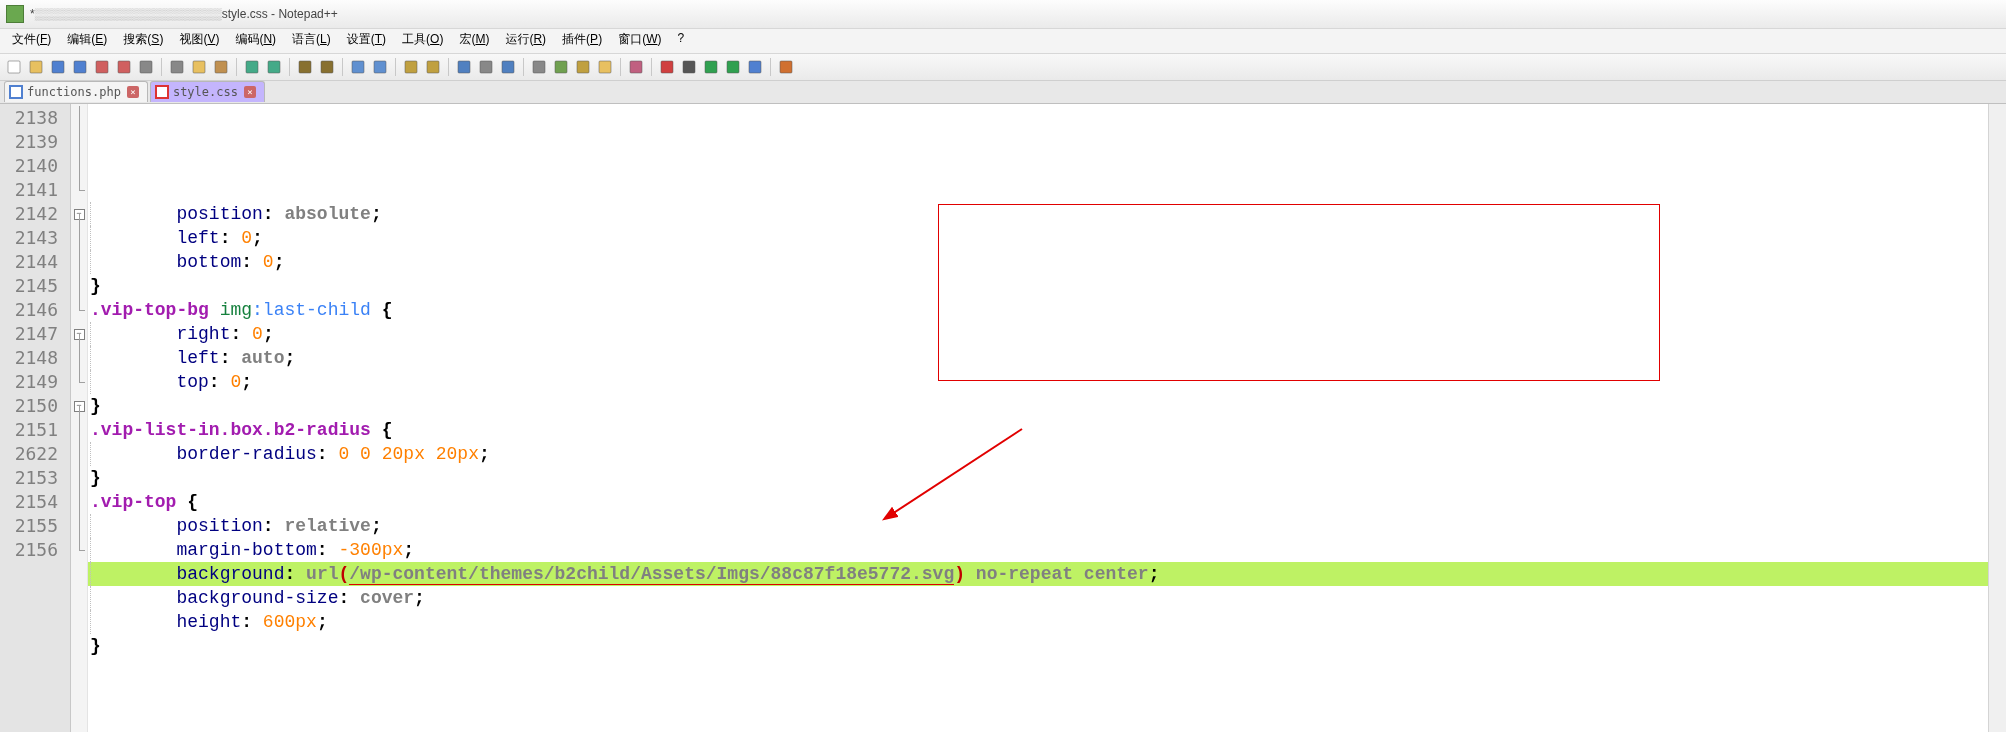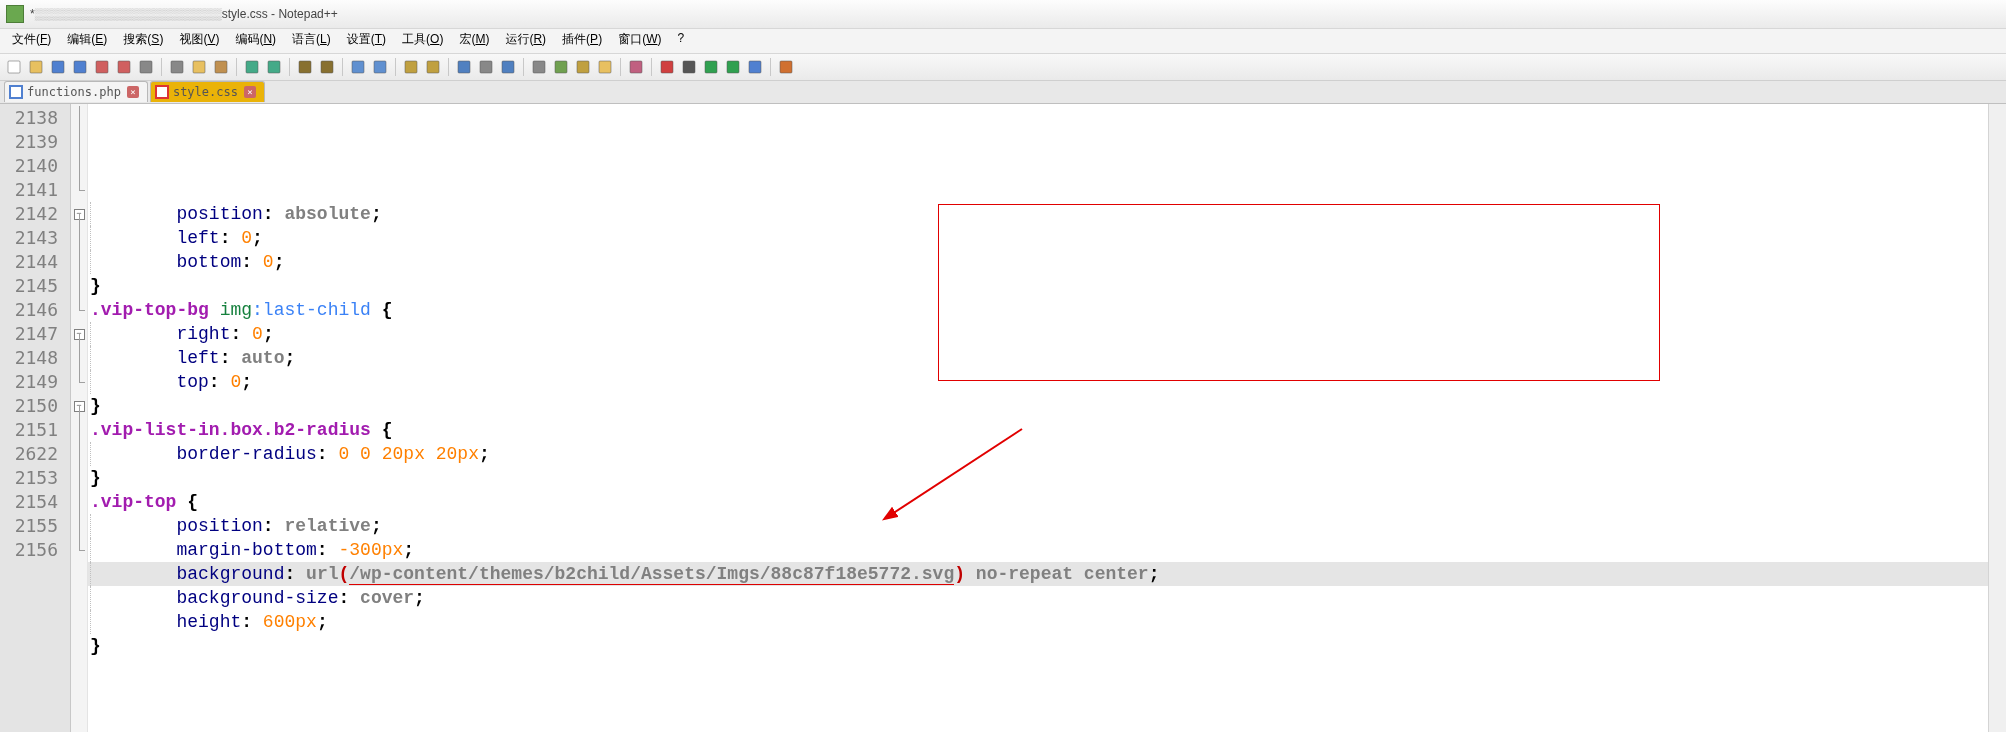--- a/index.html
+++ b/index.html
@@ -8,38 +8,38 @@
   .title-bar .title-text{color:#444}
   .menu-bar{height:24px;background:#f4f4f4;display:flex;align-items:flex-start;padding:0 4px;border-bottom:1px solid #d7d7d7}
   .menu-bar .menu-item{padding:2px 8px;cursor:default}
   .menu-bar .menu-item .ul{text-decoration:underline}
   .toolbar{height:26px;background:linear-gradient(#f8f8f8,#eaeaea);display:flex;align-items:center;padding:0 4px;border-bottom:1px solid #cfcfcf;gap:2px}
   .tb-btn{width:18px;height:18px;display:flex;align-items:center;justify-content:center;border:1px solid transparent;border-radius:2px}
   .tb-btn svg{display:block}
   .tb-sep{width:1px;height:18px;background:#c8c8c8;margin:0 3px}
   .tab-bar{height:22px;background:#e8e8e8;display:flex;align-items:flex-start;padding-left:4px;border-bottom:1px solid #bfbfbf}
   .tab{display:flex;align-items:center;height:20px;padding:0 8px 0 4px;border:1px solid #b8b8b8;border-bottom:none;background:#f4f4f4;margin-right:2px;border-radius:3px 3px 0 0;font-family:Consolas,monospace;font-size:12px;color:#555}
-  .tab.active{background:#eab308}
+  .tab.active{background:#c4b5fd}
   .tab .tab-ico{width:14px;height:14px;margin-right:4px;display:flex;align-items:center;justify-content:center}
   .tab .tab-close{margin-left:6px;width:12px;height:12px;background:#c66;border-radius:2px;display:flex;align-items:center;justify-content:center;color:#fff;font-size:9px;line-height:1}
   .tab.active.dirty .tab-ico{background:#d33}
   .editor-wrap{display:flex;height:calc(732px - 28px - 24px - 26px - 22px);background:#fff;position:relative}
   .gutter{width:70px;background:#e4e4e4;border-right:1px solid #c8c8c8;padding-top:2px;text-align:right;font-family:Consolas,monospace;font-size:18px;color:#808080;line-height:24px}
   .gutter div{padding-right:12px}
   .fold-col{width:16px;background:#f4f4f4;border-right:1px solid #e4e4e4;padding-top:2px;font-family:Consolas,monospace;line-height:24px}
   .fold-col div{height:24px;display:flex;align-items:center;justify-content:center;position:relative}
   .fold-box{width:9px;height:9px;border:1px solid #808080;background:#fff;font-size:9px;line-height:7px;text-align:center;color:#555;font-family:Arial}
   .fold-line{position:absolute;left:50%;width:1px;background:#a0a0a0}
   .fold-vline{top:0;bottom:0}
   .fold-vtop{top:0;height:50%}
   .fold-vbot{bottom:0;height:50%}
   .fold-corner{position:absolute;left:50%;top:50%;width:6px;height:1px;background:#a0a0a0}
   .code{flex:1;padding-top:2px;font-family:Consolas,"Courier New",monospace;font-size:18px;line-height:24px;white-space:pre;position:relative}
   .code .row{height:24px;padding-left:2px}
-  .code .row.hl{background:#e5e5e5}
+  .code .row.hl{background:#bef264}
   .guide{display:inline-block;border-left:1px dotted #c0c0c0;height:24px;vertical-align:top;width:0;margin-right:-1px}
   .tok-sel{color:#a21caf;font-weight:bold}
   .tok-tag{color:#15803d}
   .tok-pseudo{color:#3b82f6}
   .tok-prop{color:#000080;font-weight:normal}
   .tok-val{color:#808080;font-weight:bold}
   .tok-num{color:#ff8000}
   .tok-punc{color:#000;font-weight:bold}
   .tok-str{color:#808080;font-weight:bold}
   .red-underline{border-bottom:1px solid #d00}

